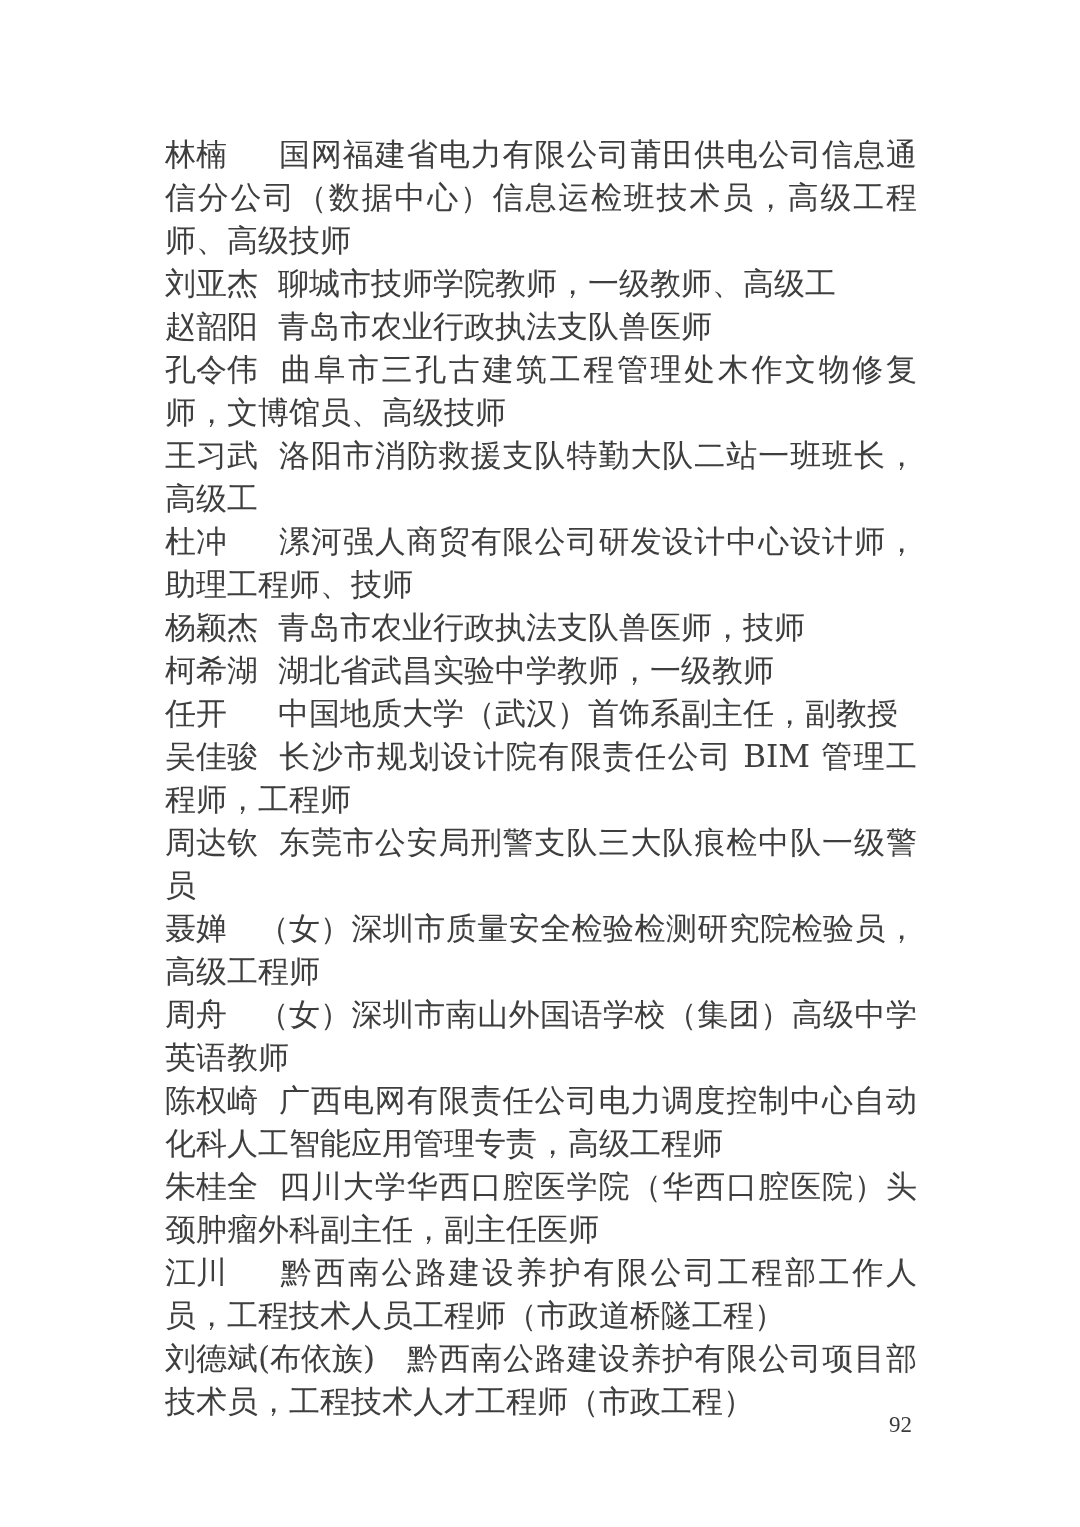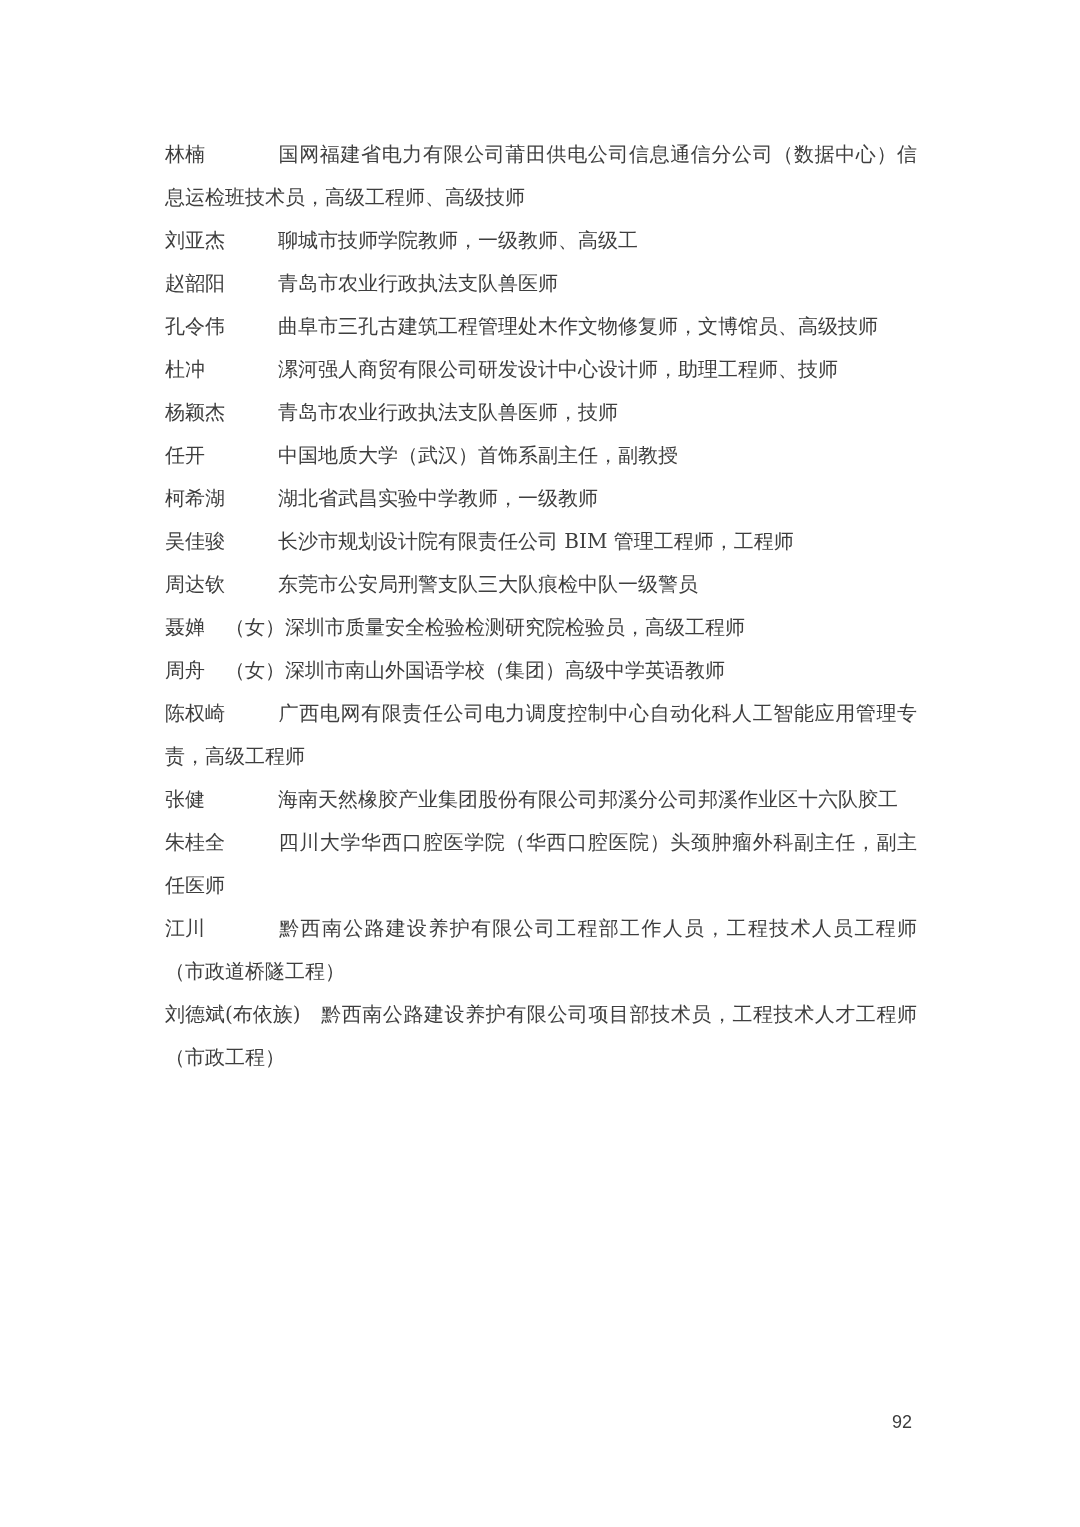--- a/index.html
+++ b/index.html
@@ -17,55 +17,55 @@
     background: #ffffff;
   }
   .content {
     position: absolute;
     left: 165px;
     top: 133px;
     width: 752px;
   }
   .entry {
     margin: 0;
-    font-size: 20px;
+    font-size: 31px;
     line-height: 43px;
     color: #3e3e3e;
     text-align: justify;
   }
   .pname {
     display: inline-block;
     min-width: 113px;
   }
   .page-number {
     position: absolute;
     top: 1412px;
     right: 168px;
-    font-family: Liberation Sans, sans-serif;
-    font-size: 18px;
+    font-family: Liberation Serif, serif;
+    font-size: 23px;
     color: #3c3c3c;
   }
 </style>
 </head>
 <body>
 
 <div class="page">
   <div class="content" id="honor-list">
       <p class="entry"><span class="pname">林楠</span><span class="ptitle">国网福建省电力有限公司莆田供电公司信息通信分公司（数据中心）信息运检班技术员，高级工程师、高级技师</span></p>
       <p class="entry"><span class="pname">刘亚杰</span><span class="ptitle">聊城市技师学院教师，一级教师、高级工</span></p>
       <p class="entry"><span class="pname">赵韶阳</span><span class="ptitle">青岛市农业行政执法支队兽医师</span></p>
       <p class="entry"><span class="pname">孔令伟</span><span class="ptitle">曲阜市三孔古建筑工程管理处木作文物修复师，文博馆员、高级技师</span></p>
+      <p class="entry"><span class="pname">王习武</span><span class="ptitle">洛阳市消防救援支队特勤大队二站一班班长，高级工</span></p>
       <p class="entry"><span class="pname">杜冲</span><span class="ptitle">漯河强人商贸有限公司研发设计中心设计师，助理工程师、技师</span></p>
       <p class="entry"><span class="pname">杨颖杰</span><span class="ptitle">青岛市农业行政执法支队兽医师，技师</span></p>
+      <p class="entry"><span class="pname">柯希湖</span><span class="ptitle">湖北省武昌实验中学教师，一级教师</span></p>
       <p class="entry"><span class="pname">任开</span><span class="ptitle">中国地质大学（武汉）首饰系副主任，副教授</span></p>
-      <p class="entry"><span class="pname">柯希湖</span><span class="ptitle">湖北省武昌实验中学教师，一级教师</span></p>
       <p class="entry"><span class="pname">吴佳骏</span><span class="ptitle">长沙市规划设计院有限责任公司 BIM 管理工程师，工程师</span></p>
       <p class="entry"><span class="pname">周达钦</span><span class="ptitle">东莞市公安局刑警支队三大队痕检中队一级警员</span></p>
       <p class="entry"><span class="pname">聂婵　（女）</span><span class="ptitle">深圳市质量安全检验检测研究院检验员，高级工程师</span></p>
       <p class="entry"><span class="pname">周舟　（女）</span><span class="ptitle">深圳市南山外国语学校（集团）高级中学英语教师</span></p>
       <p class="entry"><span class="pname">陈权崎</span><span class="ptitle">广西电网有限责任公司电力调度控制中心自动化科人工智能应用管理专责，高级工程师</span></p>
-      <p class="entry"><span class="pname">张健</span><span class="ptitle">海南天然橡胶产业集团股份有限公司邦溪分公司邦溪作业区十六队胶工</span></p>
       <p class="entry"><span class="pname">朱桂全</span><span class="ptitle">四川大学华西口腔医学院（华西口腔医院）头颈肿瘤外科副主任，副主任医师</span></p>
       <p class="entry"><span class="pname">江川</span><span class="ptitle">黔西南公路建设养护有限公司工程部工作人员，工程技术人员工程师（市政道桥隧工程）</span></p>
       <p class="entry"><span class="pname">刘德斌(布依族)　</span><span class="ptitle">黔西南公路建设养护有限公司项目部技术员，工程技术人才工程师（市政工程）</span></p>
     </div>
   <div class="page-number">92</div>
 </div>
 
 </body></html>

